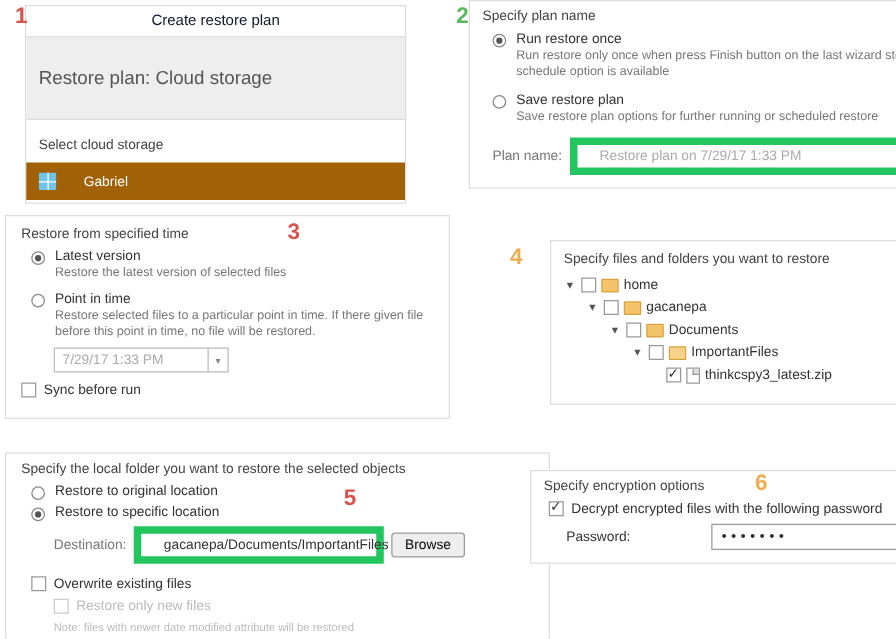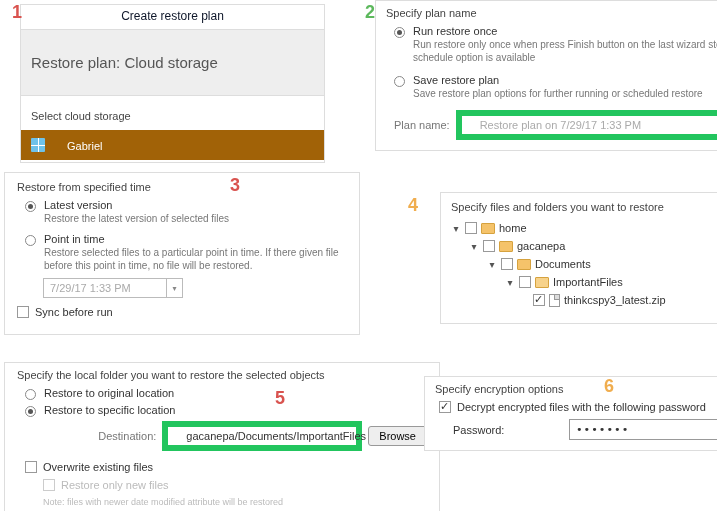--- a/index.html
+++ b/index.html
@@ -86,21 +86,21 @@
     .tree-row{display:flex;align-items:center;gap:4px;height:18px;}
     .expander{width:10px;text-align:center;color:#555;font-size:10px;}
     .folder{width:14px;height:11px;background:#f5c36a;border:1px solid #d6a23e;border-radius:1px;flex-shrink:0;}
     .folder.open{background:#f7d28a;}
     .file{width:11px;height:13px;background:#fff;border:1px solid #999;flex-shrink:0;position:relative;}
     .file::after{content:"";position:absolute;top:0;right:0;width:4px;height:4px;background:#ddd;border-left:1px solid #999;border-bottom:1px solid #999;}
     .tree-label{color:#333;}
 
     
     .p5{top:362px;left:4px;width:436px;border:1px solid #ddd;padding:6px 12px 8px;}
-    .p5 .field-row{margin-left:26px;margin-top:4px;justify-content:flex-end;}
+    .p5 .field-row{margin-left:26px;margin-top:4px;}
     .browse-btn{border:1px solid #999;background:#eee;padding:3px 10px;border-radius:3px;font-size:11px;}
     .note{color:#bbb;font-size:9px;margin-left:26px;margin-top:1px;}
 
     
     .p6{top:376px;left:424px;width:319px;border:1px solid #ddd;padding:6px 10px 10px;}
     .p6 .field-row{margin-left:18px;margin-top:6px;}
     .p6 .field-row label{min-width:110px;color:#333;}
     .pw-input{flex:1;border:1px solid #999;padding:3px 6px;font-family:monospace;letter-spacing:1px;}
     .pw-input.focus{border-color:#5b9bd5;}
   </style>

